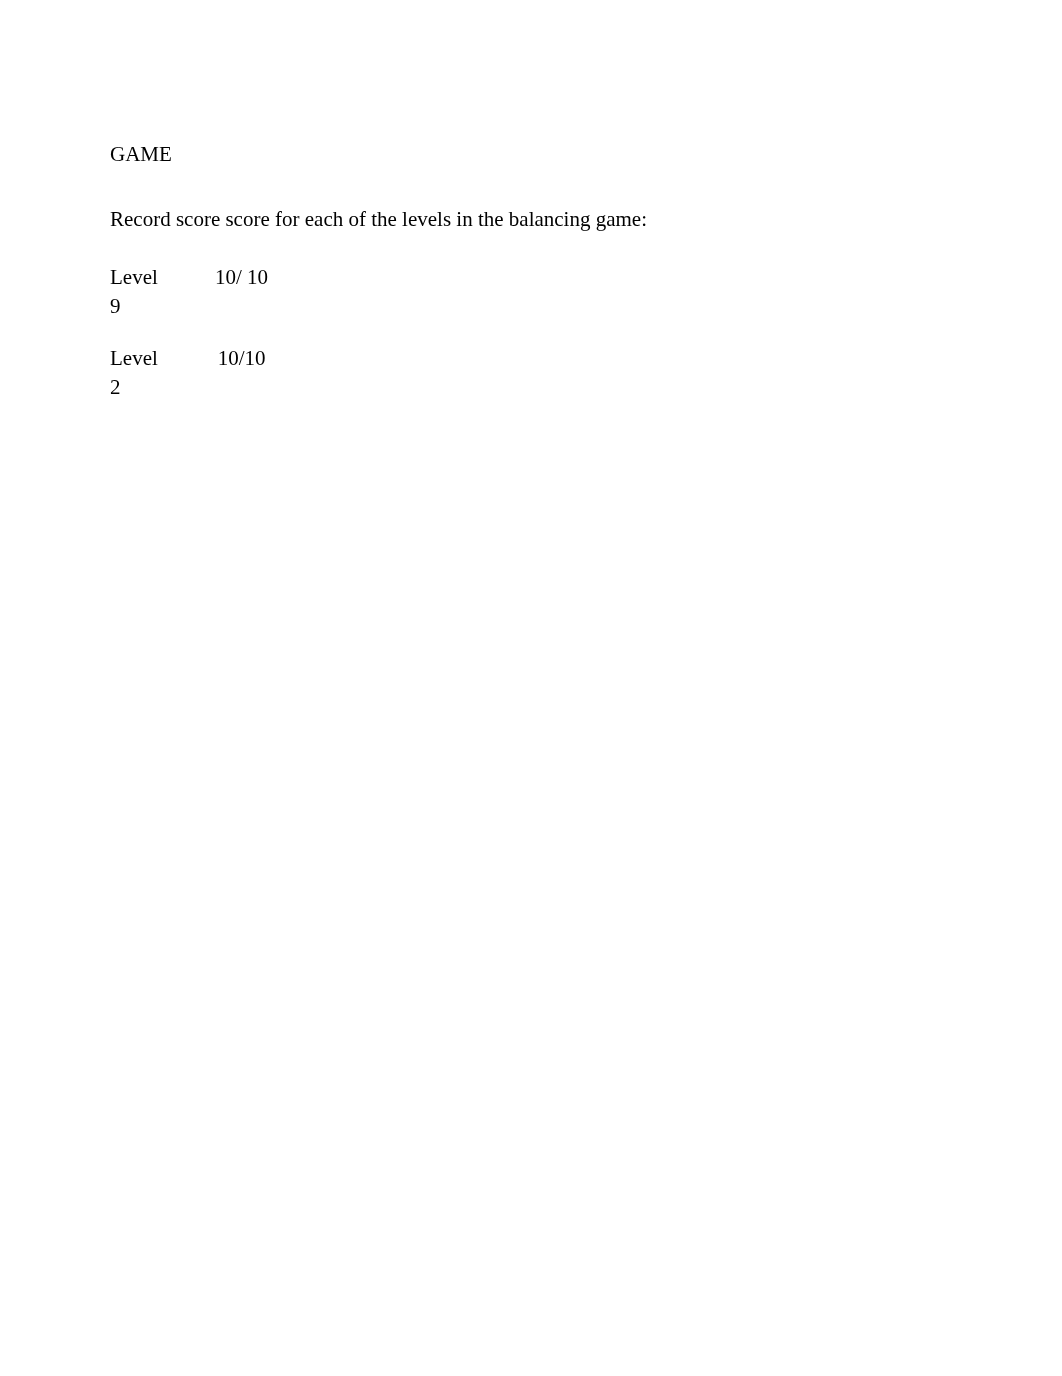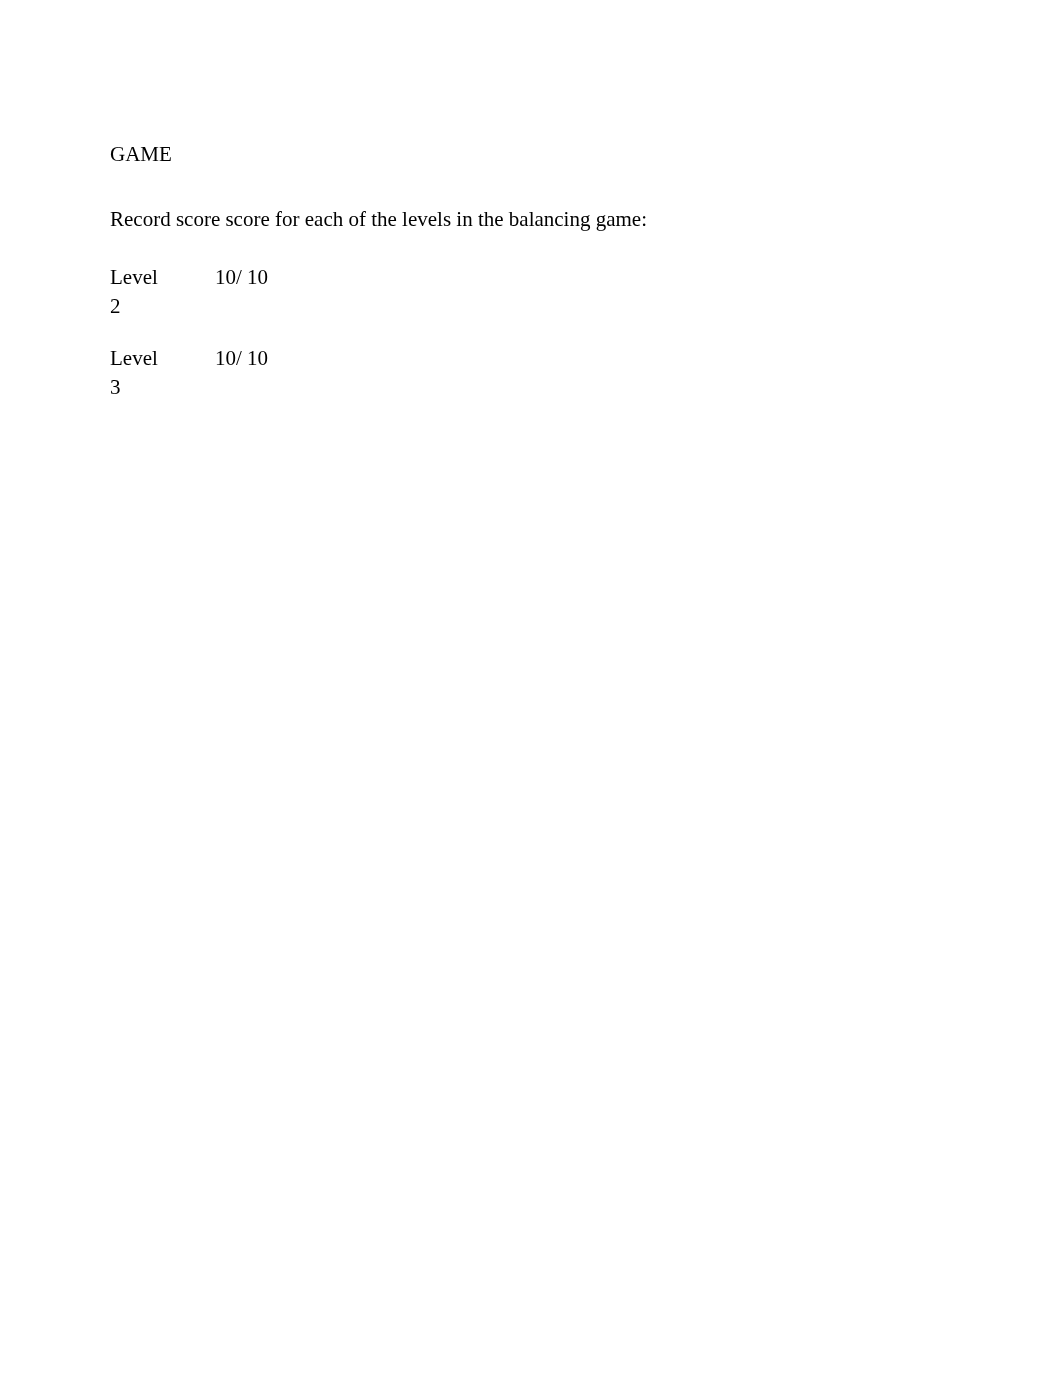--- a/index.html
+++ b/index.html
@@ -47,20 +47,20 @@
   </style>
 </head>
 <body>
 
 <div class="heading">GAME</div>
 
 <div class="instruction">Record score score for each of the levels in the balancing game:</div>
 
 <div class="score-table">
   <div class="score-row">
-    <div class="score-cell col-level">Level 2</div>
+    <div class="score-cell col-level">Level 9</div>
     <div class="score-cell col-score-value">10/ 10</div>
   </div>
   <div class="score-row">
-    <div class="score-cell col-level">Level 3</div>
-    <div class="score-cell col-score-value">10/ 10</div>
+    <div class="score-cell col-level">Level 2</div>
+    <div class="score-cell col-score-value">10/10</div>
   </div>
 </div>
 
 </body></html>

